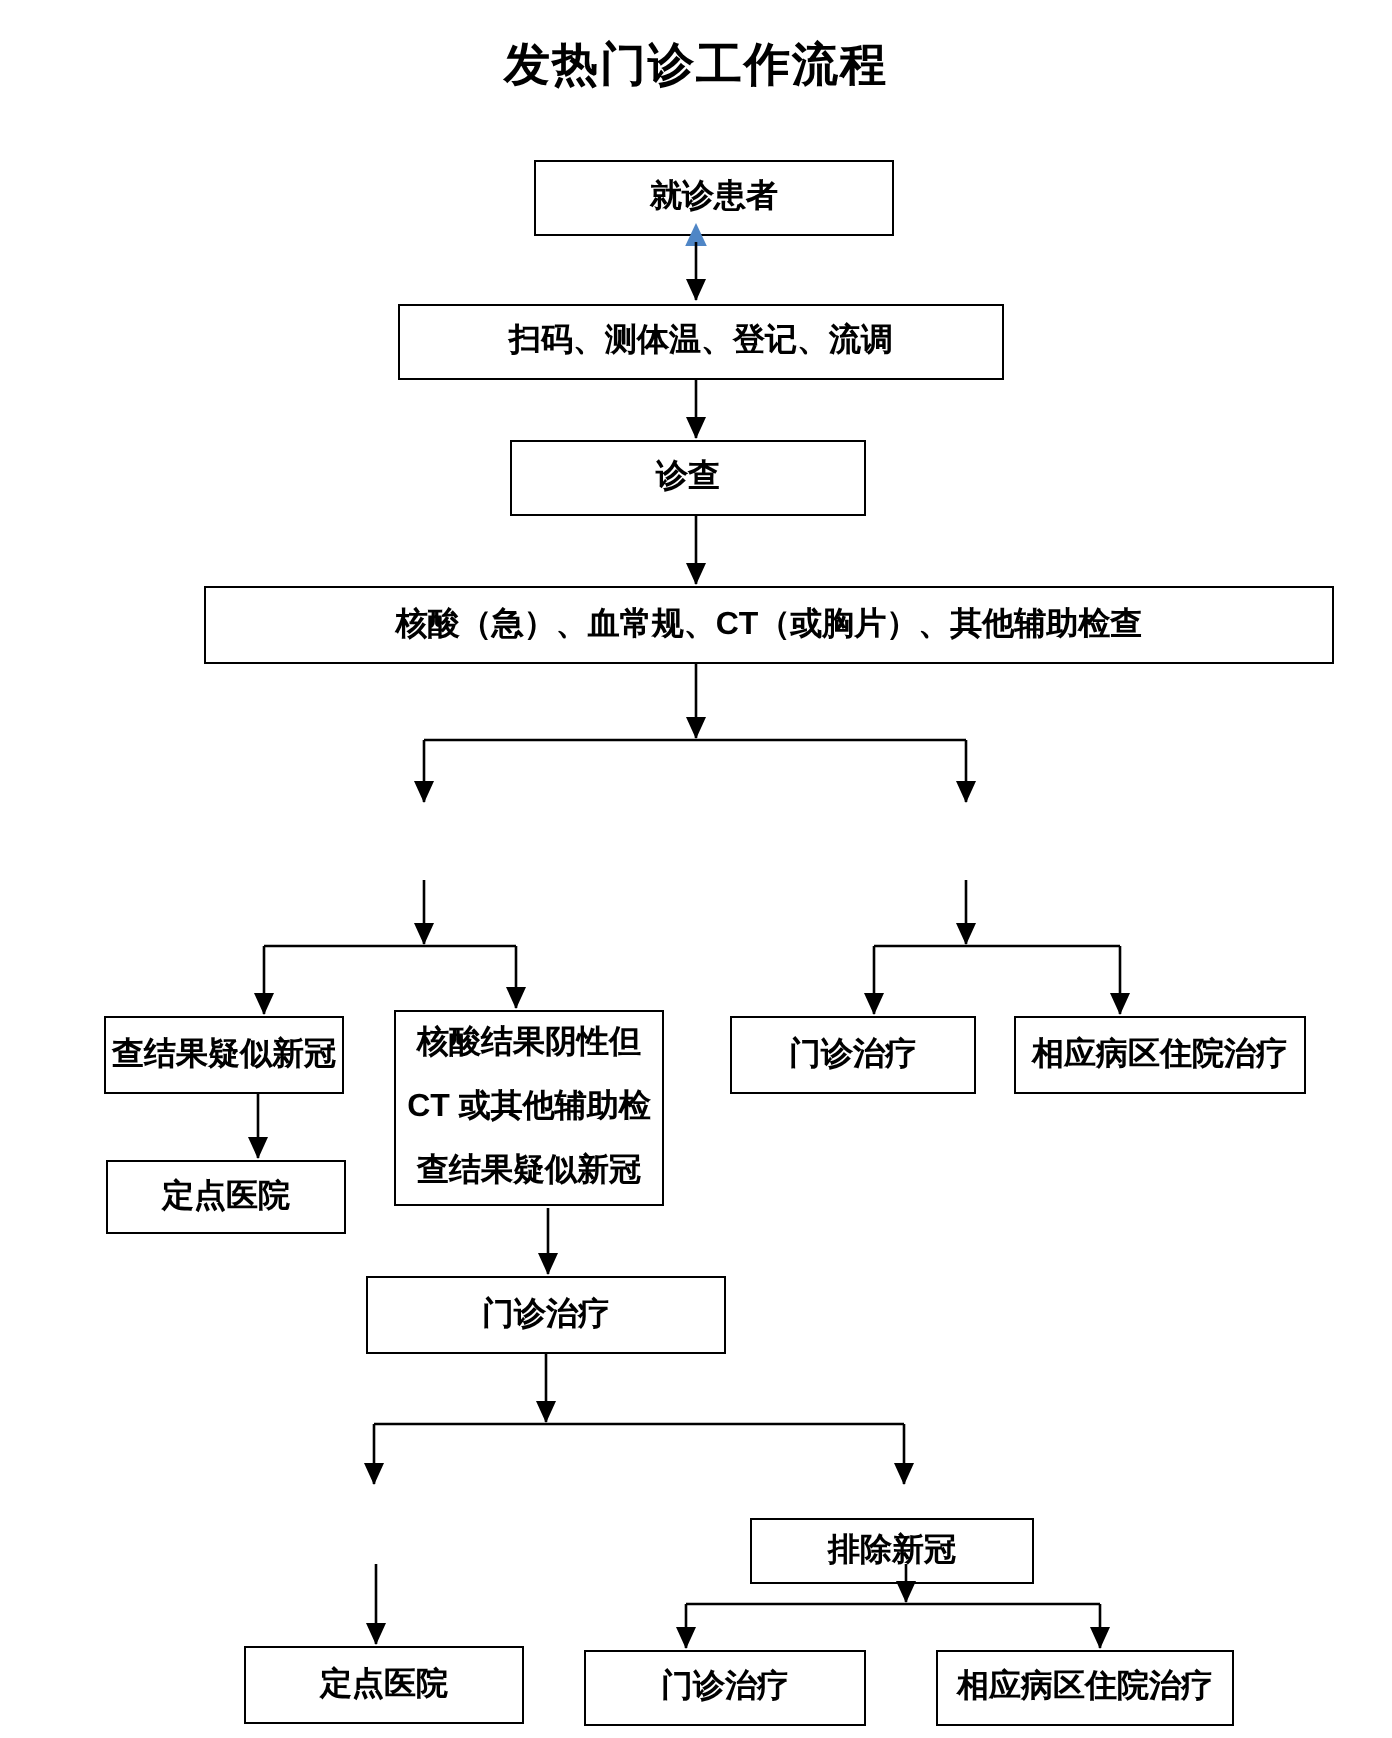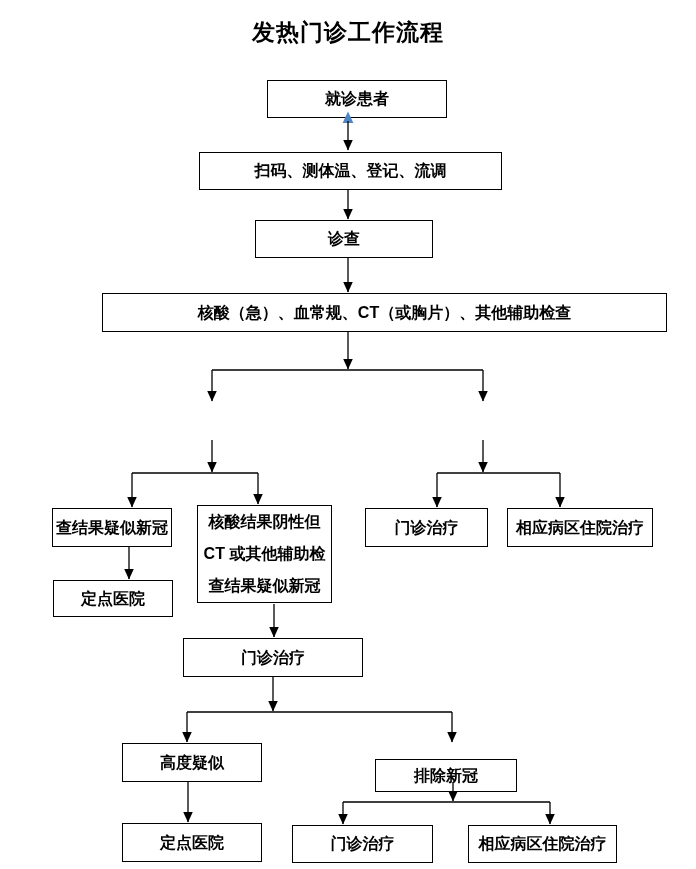--- a/index.html
+++ b/index.html
@@ -33,21 +33,20 @@
   <div class="node" style="left:255px;top:220px;width:178px;height:38px">诊查</div>
   <div class="node" style="left:102px;top:293px;width:565px;height:39px">核酸（急）、血常规、CT（或胸片）、其他辅助检查</div>
   <div class="node" style="left:52px;top:508px;width:120px;height:39px">查结果疑似新冠</div>
   <div class="node multi" style="left:197px;top:505px;width:135px;height:98px">核酸结果阴性但
 CT 或其他辅助检
 查结果疑似新冠</div>
   <div class="node" style="left:53px;top:580px;width:120px;height:37px">定点医院</div>
   <div class="node" style="left:365px;top:508px;width:123px;height:39px">门诊治疗</div>
   <div class="node" style="left:507px;top:508px;width:146px;height:39px">相应病区住院治疗</div>
   <div class="node" style="left:183px;top:638px;width:180px;height:39px">门诊治疗</div>
-  <div class="node" style="left:122px;top:743px;width:140px;height:39px">高度疑似</div>
   <div class="node" style="left:375px;top:759px;width:142px;height:33px">排除新冠</div>
   <div class="node" style="left:122px;top:823px;width:140px;height:39px">定点医院</div>
   <div class="node" style="left:292px;top:825px;width:141px;height:38px">门诊治疗</div>
   <div class="node" style="left:468px;top:825px;width:149px;height:38px">相应病区住院治疗</div>
 
   <svg class="wires" width="696" height="869" viewBox="0 0 696 869">
     <defs>
       <marker id="arrow" markerUnits="userSpaceOnUse" markerWidth="12" markerHeight="11" refX="10.5" refY="5" orient="auto">
         <path d="M0,0 L11,5 L0,10 Z" fill="#000"></path>
       </marker>

